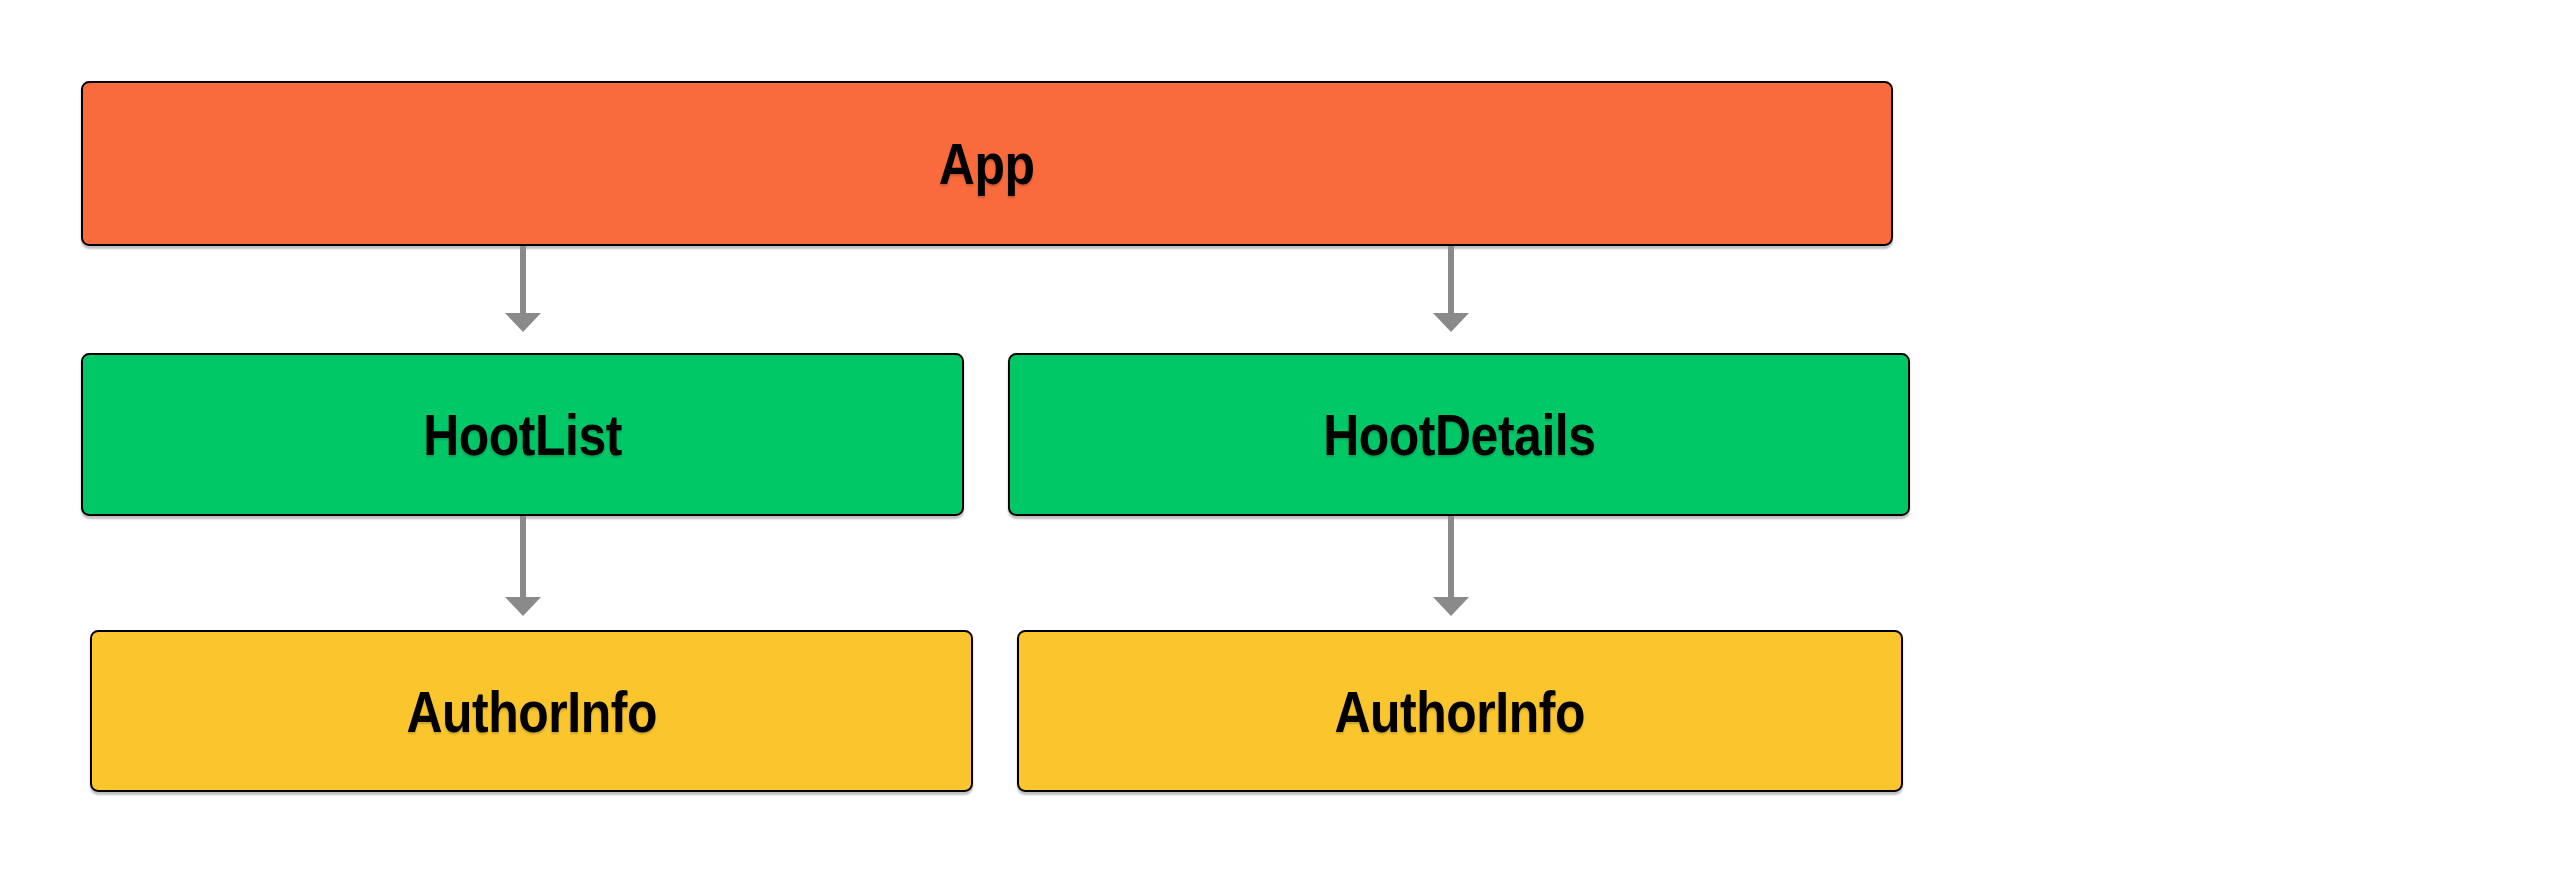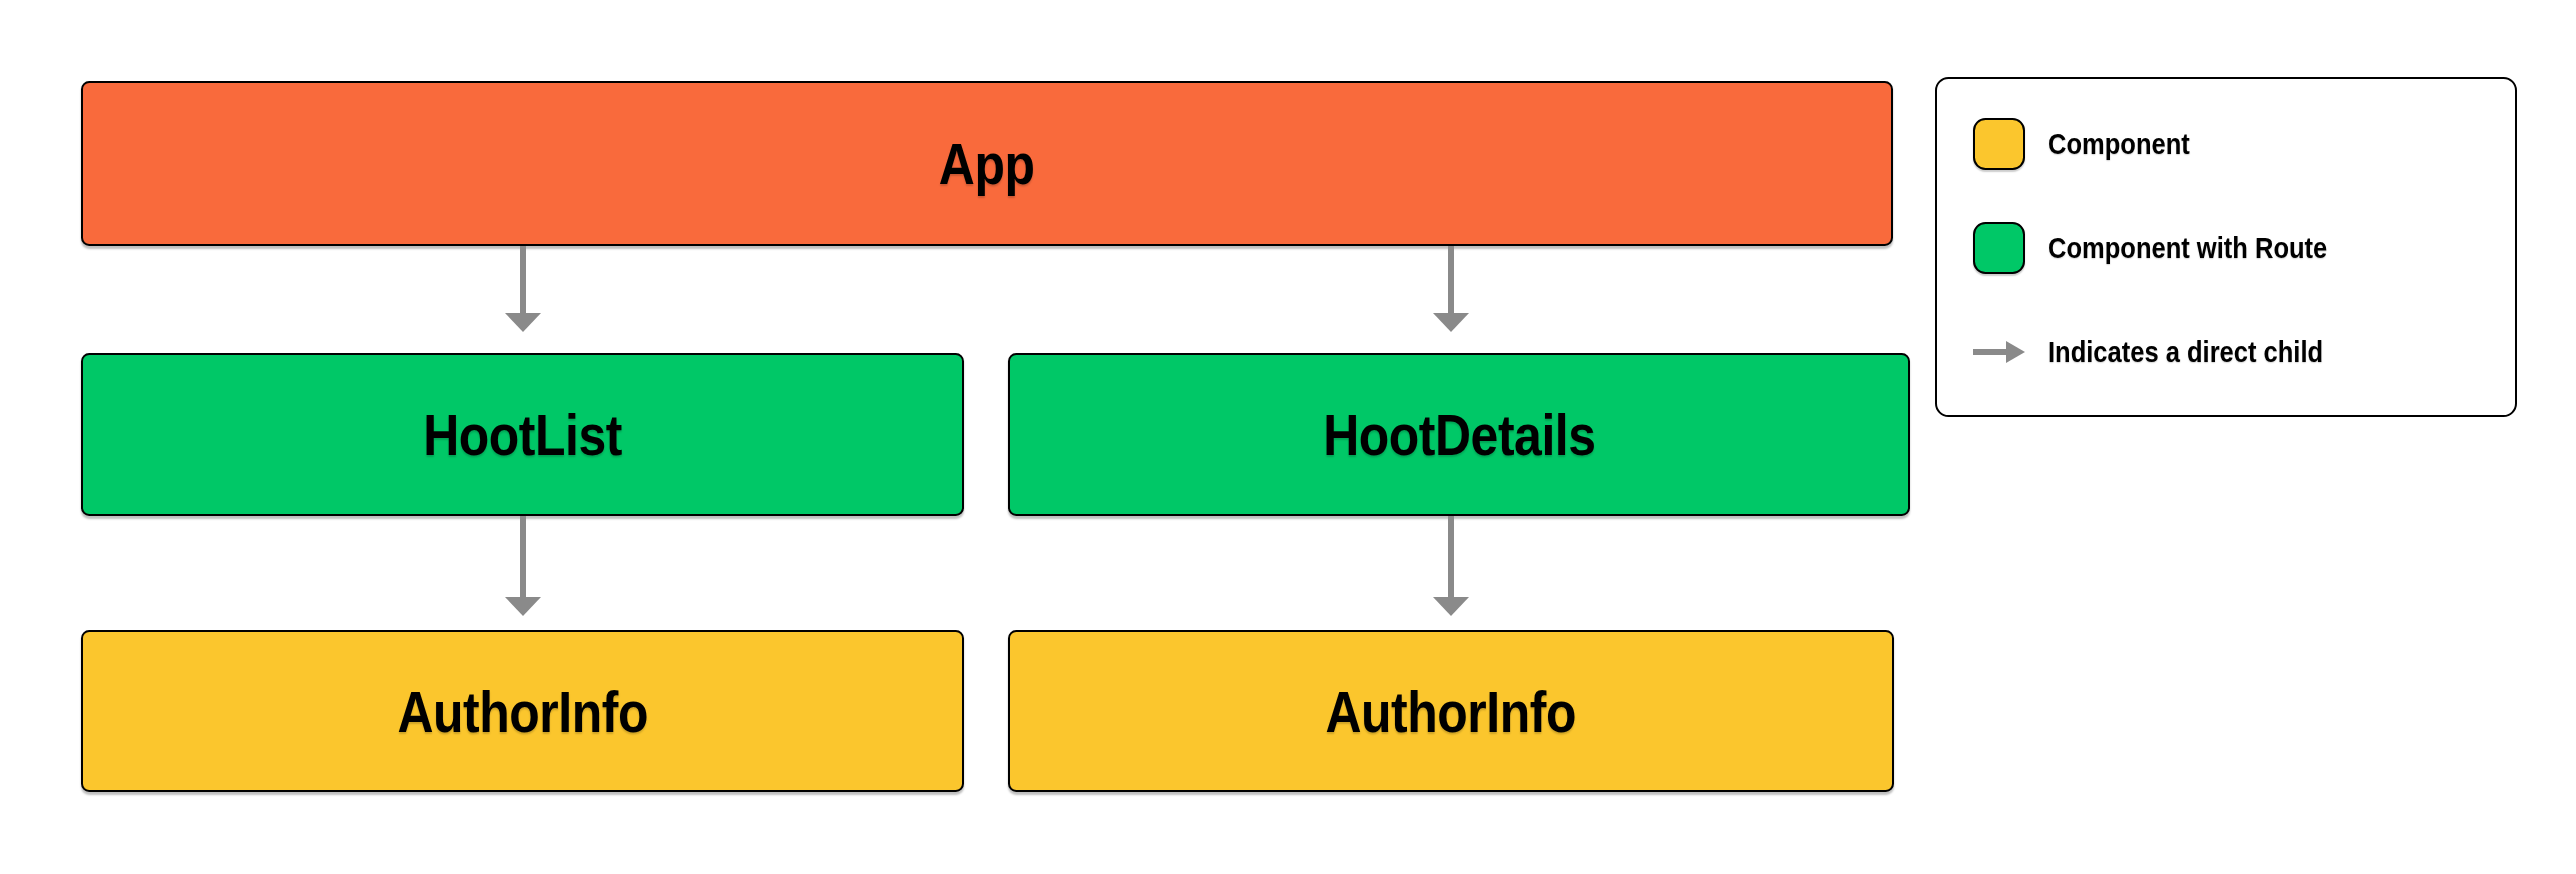--- a/index.html
+++ b/index.html
@@ -21,21 +21,21 @@
   
   .node{
     position:absolute;
     border:2.6px solid var(--ink);
     border-radius:8.2px;
     display:flex;align-items:center;justify-content:center;
     box-shadow:0 2.1px 2.1px rgba(0,0,0,0.25);
   }
   .node--root{background:var(--orange);}
   .node--route{background:var(--green);}
-  .node--plain{background:var(--yellow);}
+  .node--plain{background:var(--yellow);margin-left:9px;}
   .node-label{
     display:inline-block;
     transform:scaleX(0.86);
     font-size:58px;font-weight:bold;color:var(--ink);
     letter-spacing:-0.5px;white-space:nowrap;
     text-shadow:0 1.5px 2.1px rgba(0,0,0,0.18);
   }
   #node-app        {left:81px;  top:81px;  width:1812px; height:165px;}
   #node-hootlist   {left:81px;  top:353px;  width:883px; height:163px;}
   #node-hootdetails{left:1008px; top:353px;  width:902px; height:163px;}
@@ -131,35 +131,14 @@
   </div>
   <div class="down-arrow" id="arrow-3">
     <div class="arrow-shaft"></div>
     <div class="arrow-head"></div>
   </div>
   <div class="down-arrow" id="arrow-4">
     <div class="arrow-shaft"></div>
     <div class="arrow-head"></div>
   </div>
 
-  <div class="legend">
-
-    <div class="legend-row">
-      <div class="legend-swatch legend-swatch--component"></div>
-      <span class="legend-label">Component</span>
-    </div>
-
-    <div class="legend-row">
-      <div class="legend-swatch legend-swatch--route"></div>
-      <span class="legend-label">Component with Route</span>
-    </div>
-
-    <div class="legend-row">
-      <div class="legend-arrow">
-        <div class="shaft"></div>
-        <div class="head"></div>
-      </div>
-      <span class="legend-label">Indicates a direct child</span>
-    </div>
-
-  </div>
 </div>
 
 
 </body></html>

